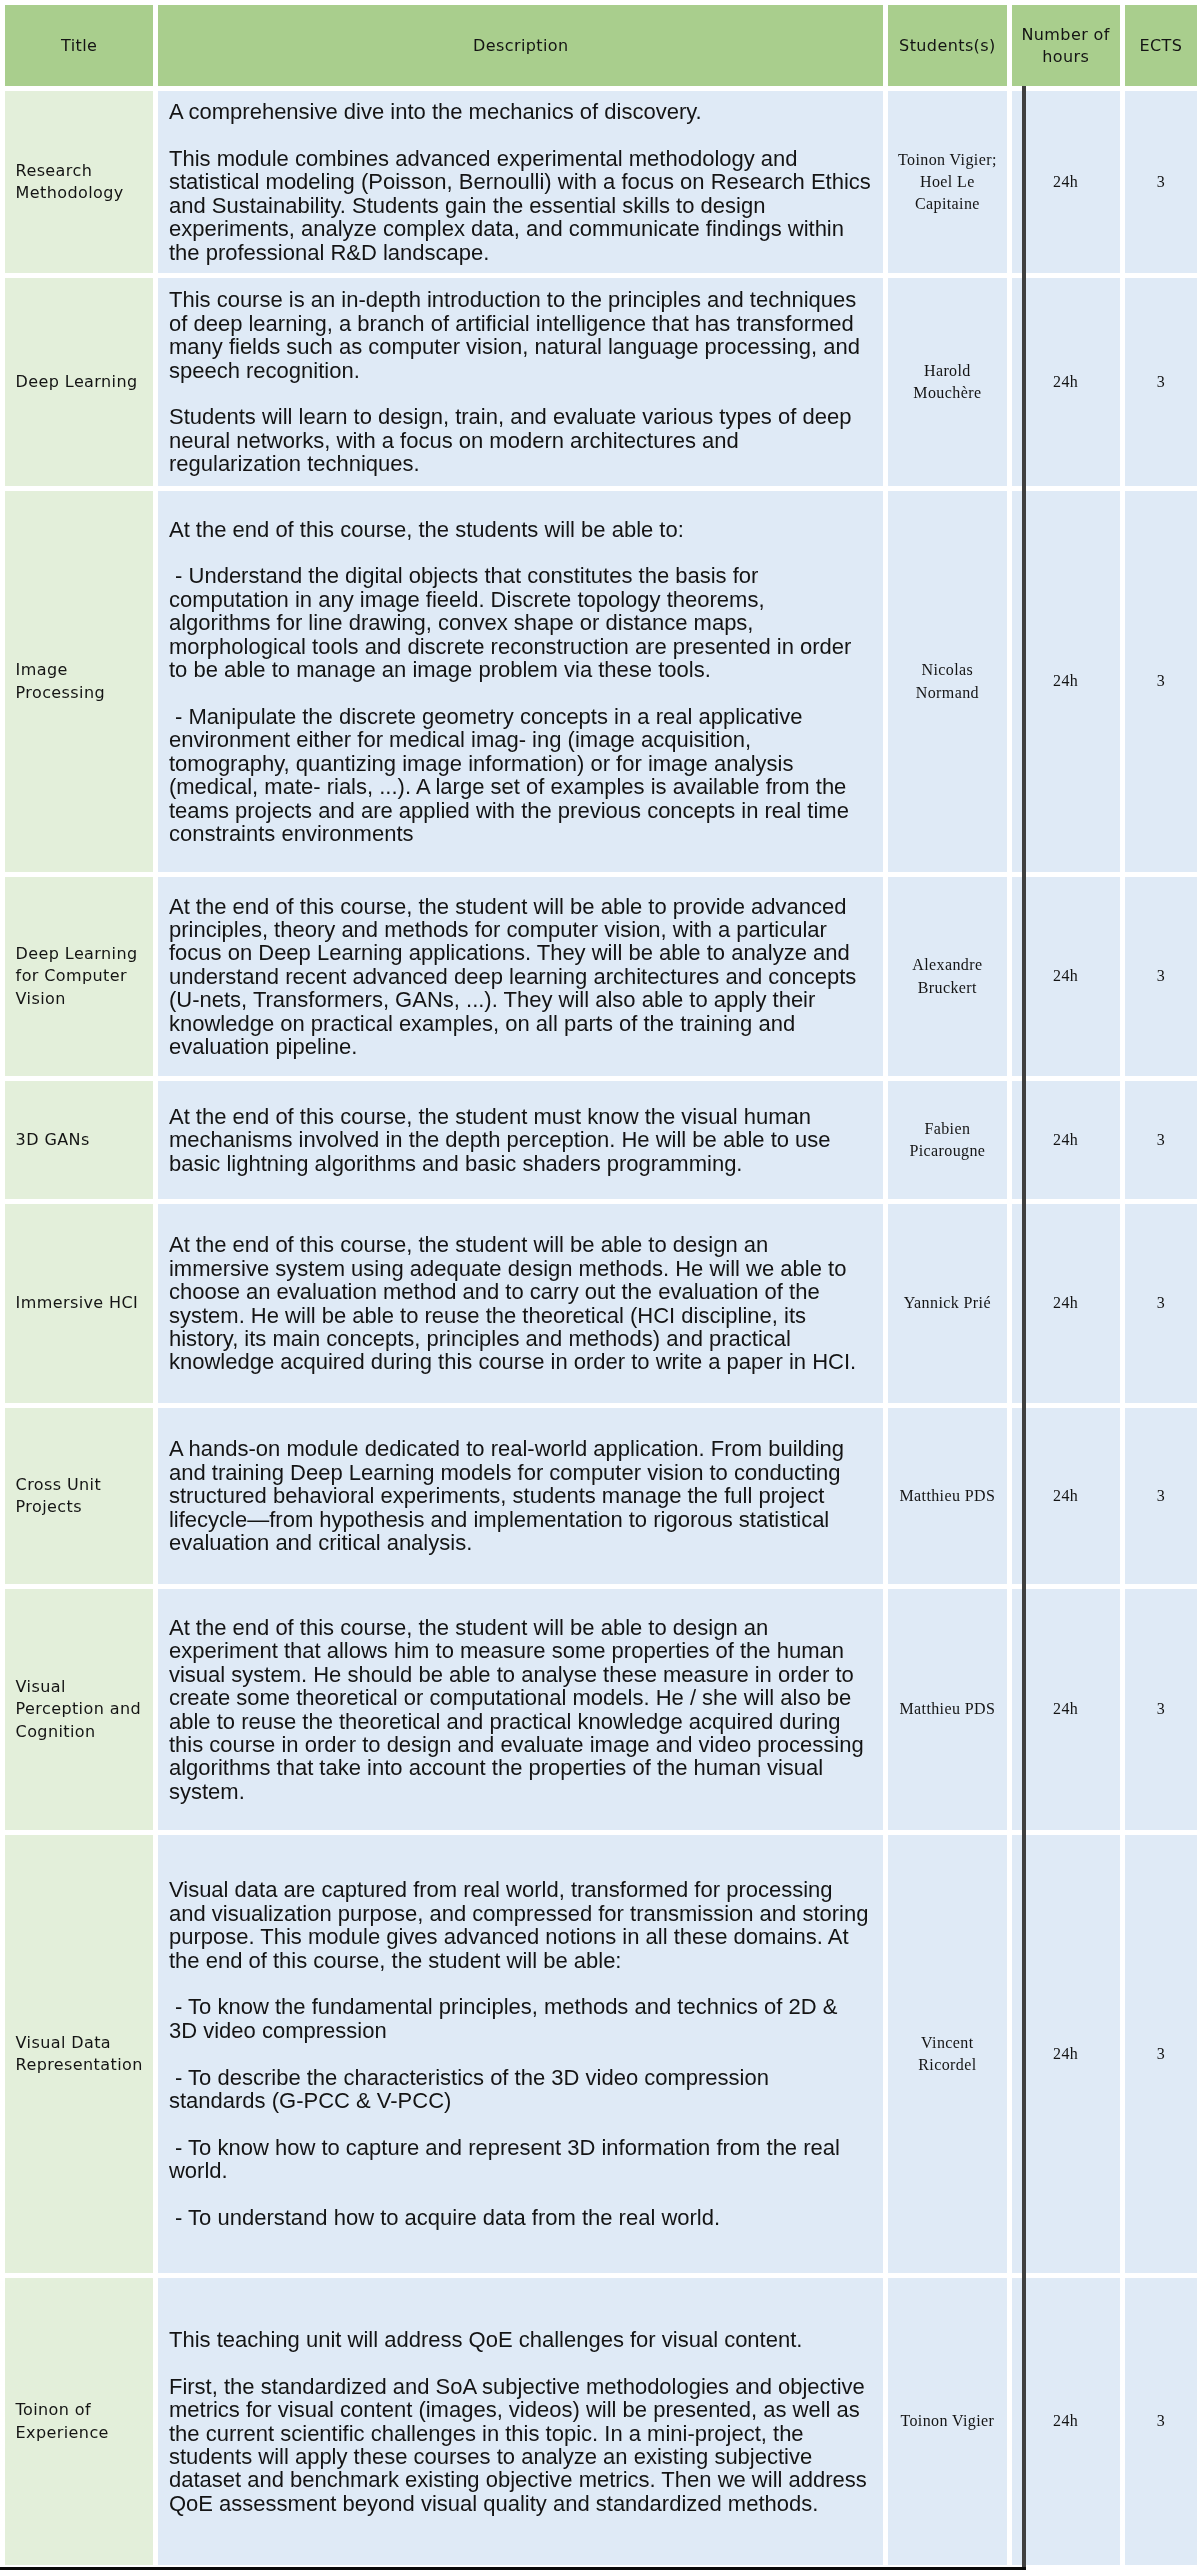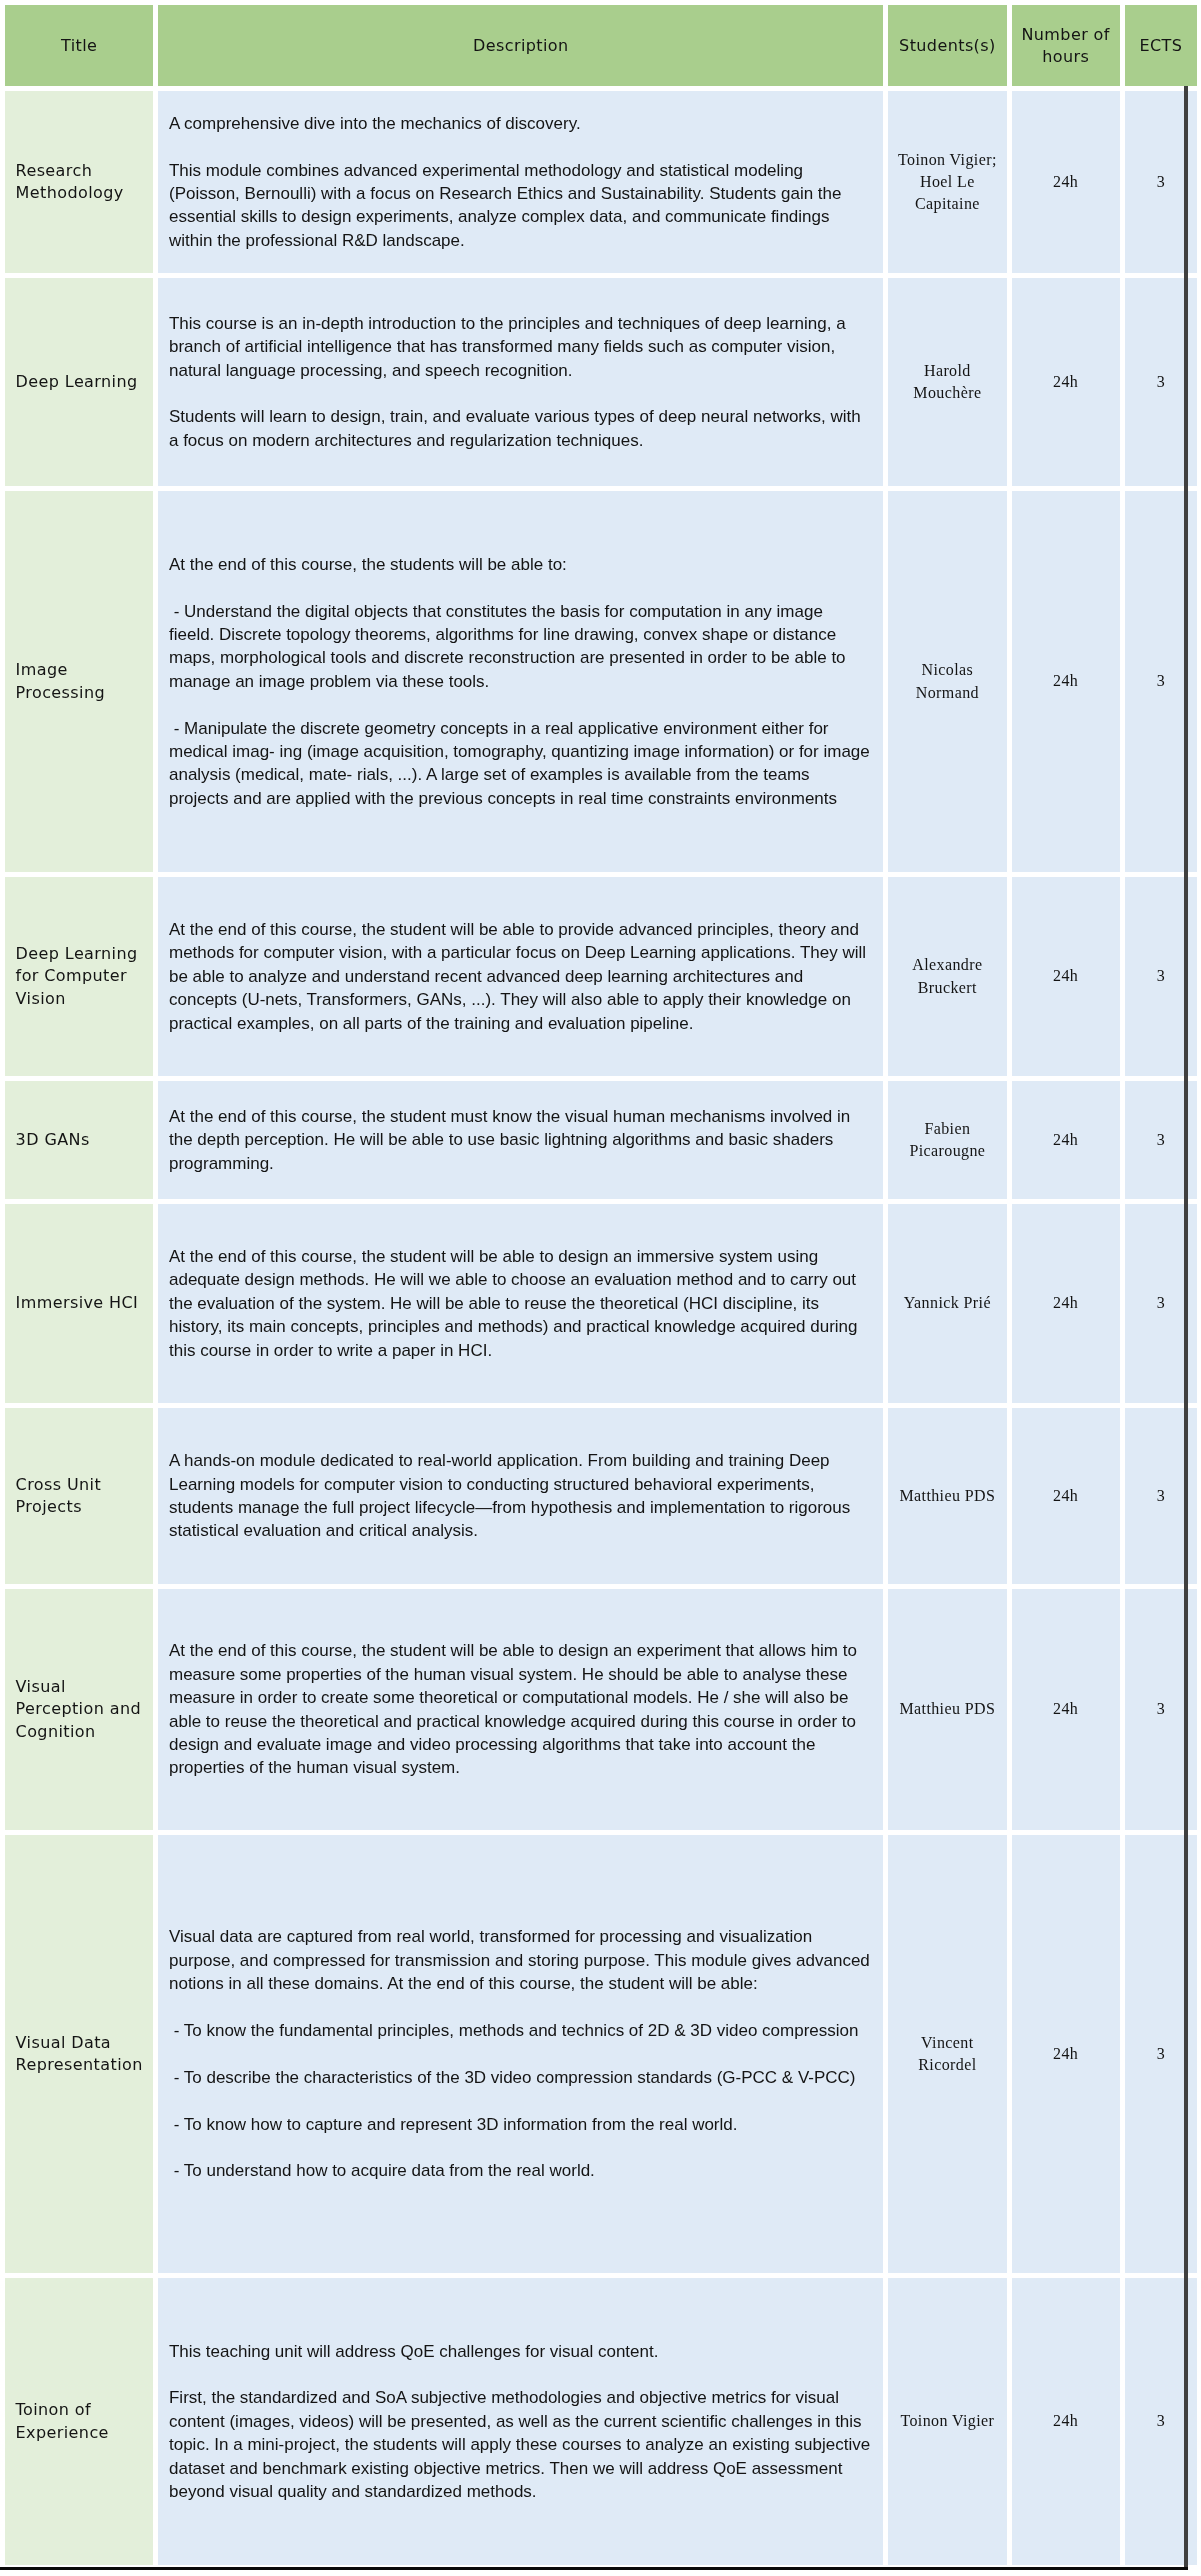--- a/index.html
+++ b/index.html
@@ -6,21 +6,21 @@
     --header-bg:#a9ce8d;
     --title-bg:#e3efda;
     --cell-bg:#dfeaf6;
     --grid:#ffffff;
     --text:#141414;
   }
   html,body{margin:0;padding:0;background:#ffffff;}
   body{font-family:"DejaVu Sans",sans-serif;color:var(--text);}
   .page{
     position:relative;
-    width:1188px;
+    width:1026px;
     background:#ffffff;
   }
   table.courses{
     width:1202px;
     table-layout:fixed;
     border-collapse:separate;
     border-spacing:5.3px;
   }
   col.c-title{width:148px;}
   col.c-desc{width:723px;}
@@ -46,21 +46,21 @@
     letter-spacing:0.4px;
   }
   td.title-cell{
     background:var(--title-bg);
     text-align:left;
     padding:5.3px 3.5px 5.3px 10.6px;
     line-height:1.4;
   }
   td.desc-cell{
     font-family:"Liberation Sans",sans-serif;
-    font-size:17px;
+    font-size:22px;
     line-height:23.4px;
     letter-spacing:0;
     text-align:left;
     padding:7px 12.4px 7px 10.6px;
     white-space:pre-line;
   }
   td.teacher-cell, td.hours-cell, td.ects-cell{
     text-align:center;
     padding:3.5px 3.5px;
     font-family:Liberation Serif, serif;

